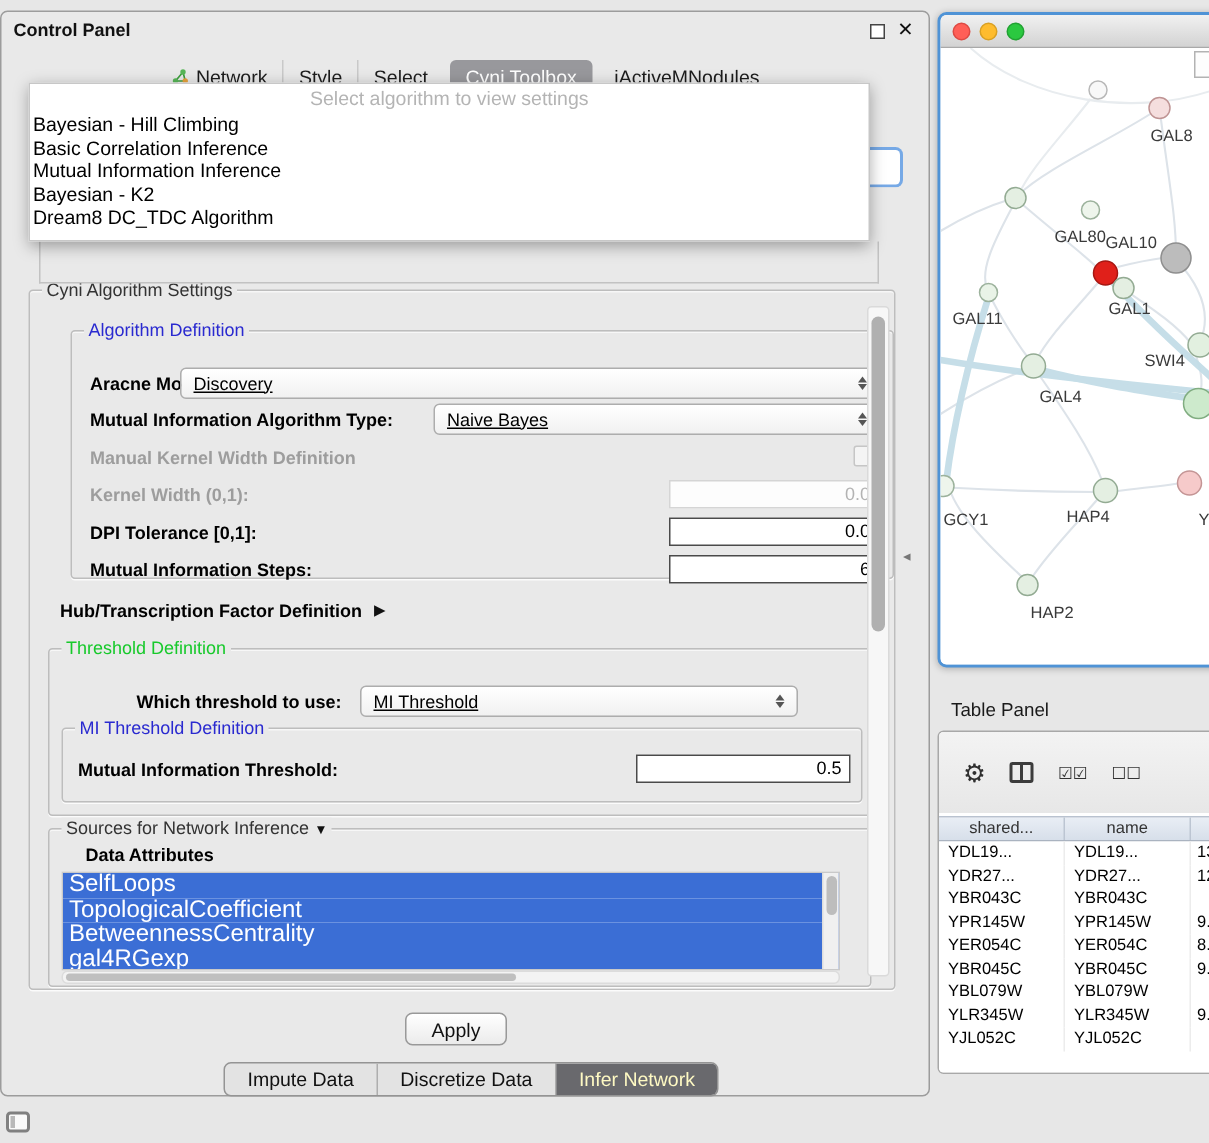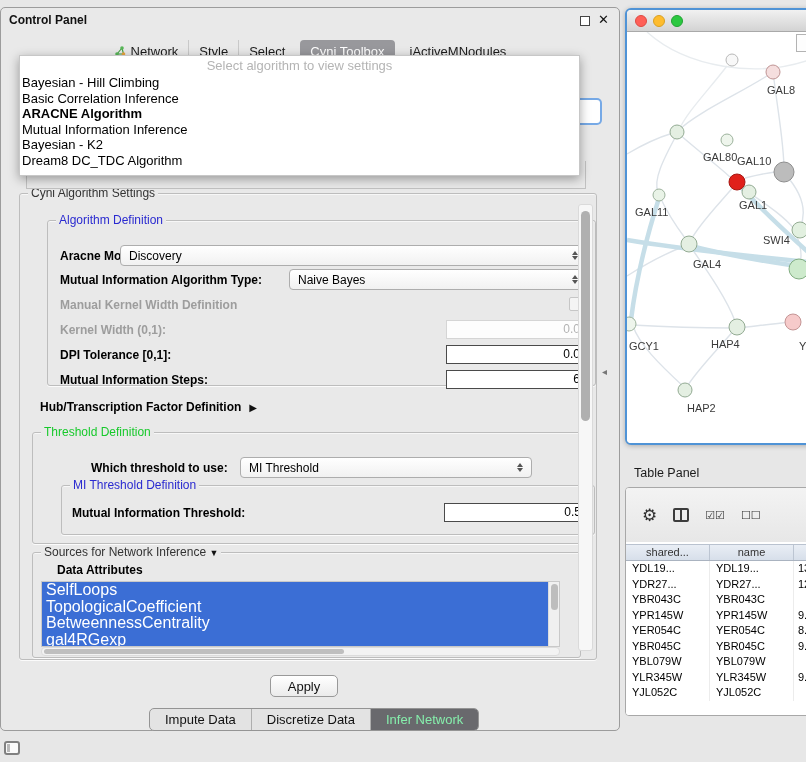--- a/index.html
+++ b/index.html
@@ -39,29 +39,29 @@
   .groupbox { position:absolute; border:1px solid #bdbdbd; border-radius:3px;
               box-shadow:inset 0 1px 0 rgba(255,255,255,0.65), 0 1px 0 rgba(255,255,255,0.8); }
   .gtitle { position:absolute; top:-8px; left:8px; background:#e9e9e9; padding:0 3px; font-size:12px;
             color:#333; line-height:14px; white-space:nowrap; }
   .gtitle.blue { color:#2a2ad0; }
   .gtitle.green { color:#17c92b; }
 
   .settings { left:18px; top:185px; width:578px; height:467px; }
   .algdef   { left:12px; top:26px;  width:549px; height:166px;margin-left:15px; }
   .thresh   { left:12px; top:238px; width:549px; height:112px; }
-  .mithr    { left:8px;  top:52px;  width:534px; height:50px;margin-left:20px; }
+  .mithr    { left:8px;  top:52px;  width:534px; height:50px; }
   .sources  { left:12px; top:358px; width:549px; height:106px; }
 
   .lbl { position:absolute; font-size:12px; font-weight:bold; color:#000; white-space:nowrap; }
   .lbl.dis { color:#9d9d9d; }
 
   .combo { position:absolute; height:21px; background:linear-gradient(#ffffff,#f1f1f1); border:1px solid #adadad;
            border-radius:4px; display:flex; align-items:center; font-size:12px; }
-  .combo-val { padding-left:8px; flex:1; color:#000; }
+  .combo-val { padding-left:8px; flex:1; color:#000;text-decoration:underline; }
   .stepper { width:15px; height:16px; margin-right:4px; display:flex; flex-direction:column; align-items:center;
              justify-content:center; gap:1px; }
   .stepper i { display:block; width:0; height:0; border-left:3.5px solid transparent; border-right:3.5px solid transparent; }
   .stepper .up { border-bottom:4px solid #555; }
   .stepper .dn { border-top:4px solid #555; }
 
   .tfield { position:absolute; height:19px; background:#fff; border:1px solid #c9c9c9; font-size:12px;
             text-align:right; padding:0 5px; line-height:17px; color:#000; }
   .tfield.strong { border-color:#4a4a4a; }
   .tfield.dis { color:#b3b3b3; border-color:#d5d5d5; background:#fdfdfd; }
@@ -87,21 +87,21 @@
   .hthumb { position:absolute; left:2px; top:1px; width:300px; height:5px; background:#bfbfbf; border-radius:3px; }
 
   .apply { position:absolute; left:269px; top:667px; width:68px; height:22px; border:1px solid #999;
            border-radius:5px; background:linear-gradient(#ffffff,#ebebeb); font-size:13px; color:#111;
            font-family:inherit; }
 
   .seg { position:absolute; left:148px; top:700px; height:23px; display:flex; border:1px solid #949494;
          border-radius:5px; overflow:hidden; background:#e3e3e3; }
   .seg-item { font-size:13px; line-height:21px; padding:0 15px; border-left:1px solid #aeaeae; color:#111; white-space:nowrap; }
   .seg-item:first-child { border-left:none; }
-  .seg-item.selected { background:#69696d; color:#86efac; }
+  .seg-item.selected { background:#69696d; color:#fef9c3; }
 
   
   .netwin { position:absolute; left:625px; top:8px; width:186px; height:437px; background:#fff;
             border:2px solid #4f93d6; border-radius:6px 0 0 6px; overflow:hidden; box-shadow:0 1px 5px rgba(0,0,0,0.25); }
   .net-title { height:22px; background:linear-gradient(#f1f1f1,#d3d3d3); border-bottom:1px solid #a9a9a9;
                display:flex; align-items:center; padding-left:8px; gap:6px; }
   .tl { width:12px; height:12px; border-radius:50%; display:inline-block; }
   .tl-red { background:#ff5f57; border:1px solid #dd4a43; }
   .tl-yellow { background:#febc2e; border:1px solid #d9a023; }
   .tl-green { background:#2bc840; border:1px solid #22a233; }
@@ -173,21 +173,20 @@
       </div>
     </div>
 
     <div class="combo-fragment"></div>
     <div class="ghost-group"></div>
 
     <div class="popup">
       <div class="popup-ph">Select algorithm to view settings</div>
       <div class="popup-item">Bayesian - Hill Climbing</div>
       <div class="popup-item">Basic Correlation Inference</div>
-      <div class="popup-item selected">ARACNE Algorithm</div>
       <div class="popup-item">Mutual Information Inference</div>
       <div class="popup-item">Bayesian - K2</div>
       <div class="popup-item">Dream8 DC_TDC Algorithm</div>
     </div>
 
     <div class="groupbox settings">
       <span class="gtitle">Cyni Algorithm Settings</span>
 
       <div class="groupbox algdef">
         <span class="gtitle blue">Algorithm Definition</span>

